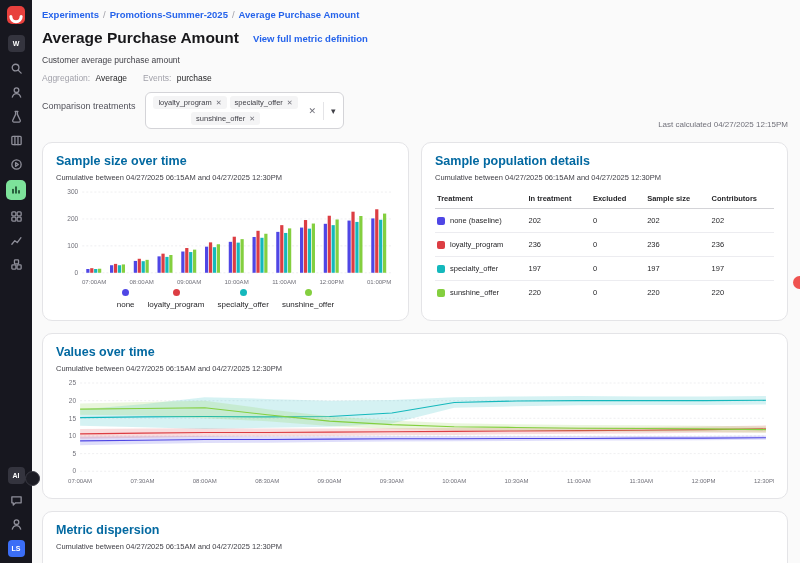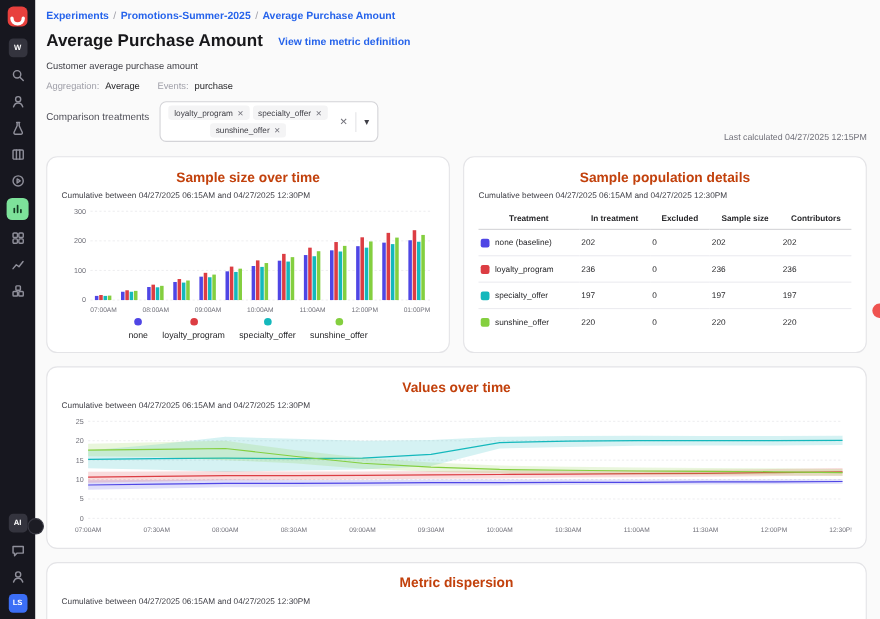--- a/index.html
+++ b/index.html
@@ -44,31 +44,31 @@
   .chip-x { color:#71717a; font-size:7px; cursor:pointer; }
   .select-clear { color:#71717a; font-size:9px; cursor:pointer; }
   .select-divider { width:1px; height:18px; background:#e4e4e7; }
   .select-chevron { color:#3f3f46; font-size:9px; cursor:pointer; }
   .last-calc { margin-left:auto; align-self:flex-end; font-size:8px; color:#71717a; }
   
   .cards-row { display:flex; gap:12px; margin-top:13px; }
   .card { background:#fff; border:1px solid #e4e4e7; border-radius:10px; padding:11px 13px; }
   .card.half { flex:1; min-width:0; }
   .card.full { margin-top:12px; }
-  .card-title { font-size:12.5px; font-weight:bold; color:#c2410c;text-align:center; }
+  .card-title { font-size:12.5px; font-weight:bold; color:#0369a1; }
   .card-desc { font-size:7.5px; color:#3f3f46; line-height:1.4; margin-top:5px; max-width:330px; }
   .card-cum { font-size:7.5px; color:#3f3f46; margin-top:5px; }
   .chart-svg { display:block; width:100%; height:auto; margin-top:4px; }
   svg text { font-family:"Liberation Sans", sans-serif; }
   .legend { display:flex; gap:13px; justify-content:center; margin-top:2px; }
   .legend-item { display:flex; align-items:center; gap:4px; font-size:8px; color:#27272a; cursor:pointer;flex-direction:column; }
   .dot { width:7px; height:7px; border-radius:50%; }
   
   table { width:100%; border-collapse:collapse; margin-top:7px; font-size:7.5px; table-layout:fixed; }
-  th { text-align:center; font-weight:bold; color:#27272a; padding:5px 2px; border-bottom:1px solid #d4d4d8; }
+  th { text-align:left; font-weight:bold; color:#27272a; padding:5px 2px; border-bottom:1px solid #d4d4d8; }
   td { padding:7px 2px; border-bottom:1px solid #ececf0; color:#27272a; }
   tr:last-child td { border-bottom:none; }
   .tname { display:flex; align-items:center; gap:5px; }
   .sq { width:8px; height:8px; border-radius:2px; flex:0 0 auto; }
   .nm { white-space:nowrap; overflow:hidden; display:block; }
   
   .edge-dot { position:absolute; right:-6px; top:276px; width:13px; height:13px;
     border-radius:50%; background:#ef5350; z-index:6; cursor:pointer; }
   .assist { position:absolute; left:25px; top:471px; width:15px; height:15px; border-radius:50%;
     background:#1c1c24; border:1px solid #3a3a44; z-index:6; cursor:pointer; }
@@ -162,21 +162,21 @@
   <div class="breadcrumb">
     <span>Experiments</span>
     <span class="bc-sep">/</span>
     <span>Promotions-Summer-2025</span>
     <span class="bc-sep">/</span>
     <span>Average Purchase Amount</span>
   </div>
 
   <div class="title-row">
     <div class="page-title">Average Purchase Amount</div>
-    <div class="metric-link">View time metric definition</div>
+    <div class="metric-link">View full metric definition</div>
   </div>
 
   <div class="subtitle">Customer average purchase amount</div>
 
   <div class="agg-row">
     <div>
       <span class="agg-label">Aggregation:</span>
       <span class="agg-value">Average</span>
     </div>
     <div>

